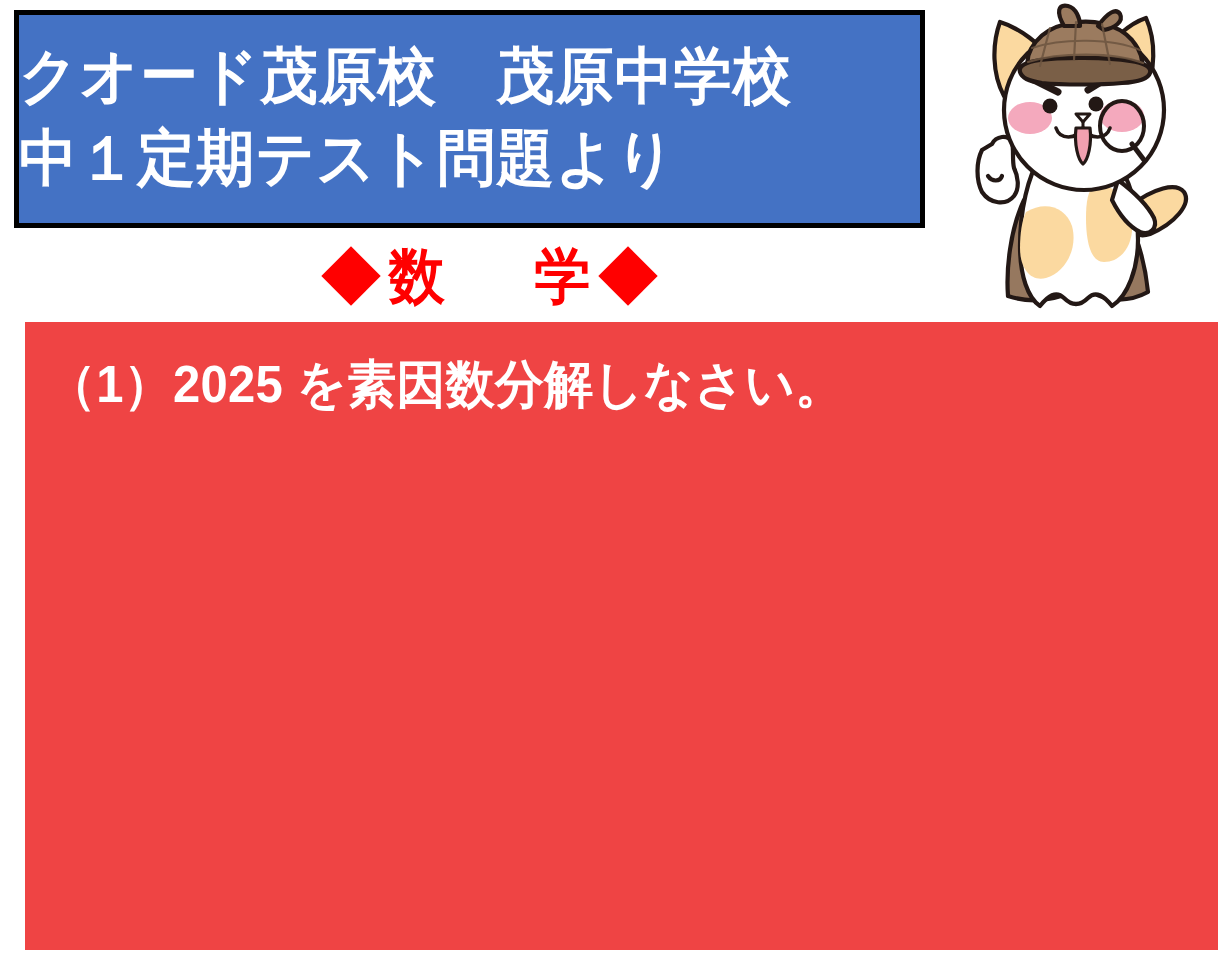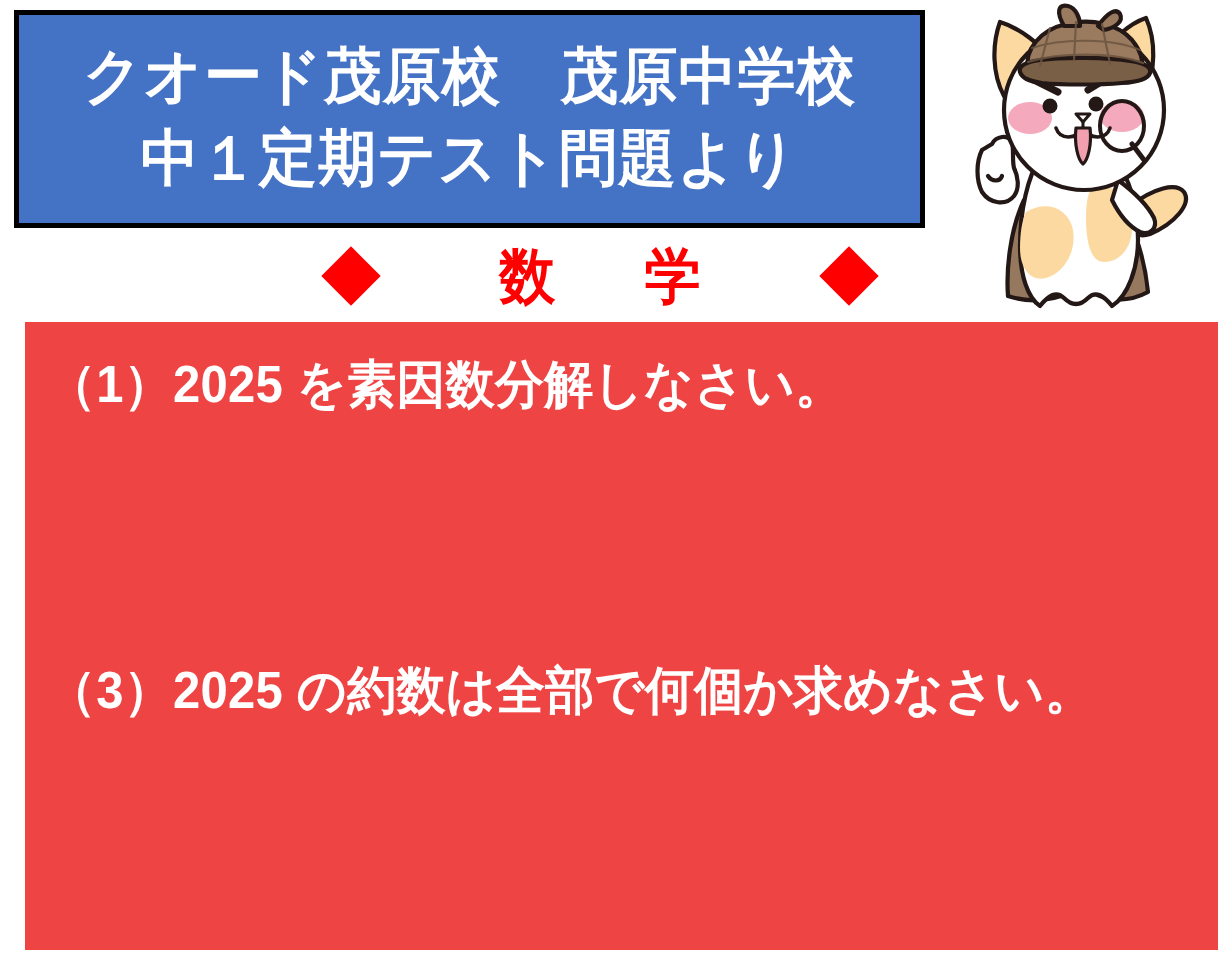--- a/index.html
+++ b/index.html
@@ -29,21 +29,21 @@
     position: absolute;
     left: 14px;
     top: 10px;
     width: 911px;
     height: 218px;
     background: #4472c4;
     border: 5px solid #000000;
     box-sizing: border-box;
     display: flex;
     flex-direction: column;
-    align-items: center;
+    align-items: flex-start;
     justify-content: center;
     padding: 6px 0 10px 0;
   }
   .header-line {
     color: #ffffff;
     font-weight: 700;
     font-size: 58px;
     line-height: 1.42;
     letter-spacing: 0.02em;
     white-space: pre;
@@ -53,21 +53,20 @@
 
   
   .subject-row {
     position: absolute;
     left: 330px;
     top: 236px;
     width: 540px;
     height: 80px;
     display: flex;
     align-items: center;
-    justify-content: space-between;
   }
   .diamond {
     width: 42px;
     height: 42px;
     background: #ff0000;
     transform: rotate(45deg);
     flex: 0 0 auto;
   }
   .subject-label {
     color: #ff0000;
@@ -139,23 +138,20 @@
 
     <div class="q-block">
       <div class="q-line">（1）2025 を素因数分解しなさい。</div>
     </div>
 
     <div class="gap-1"></div>
 
 
     <div class="gap-2"></div>
 
-    <div class="q-block">
-      <div class="q-line">（3）2025 の約数は全部で何個か求めなさい。</div>
-    </div>
 
   </div>
 
   <div class="mascot">
     <svg viewBox="0 0 269 318" xmlns="http://www.w3.org/2000/svg">
       <g fill="none" stroke="#231815" stroke-width="4.2" stroke-linecap="round" stroke-linejoin="round">
 
         <path d="M62 200 C48 230 44 270 46 296 C70 304 96 300 112 290 L108 198 Z" fill="#96785f"></path>
         <path d="M150 196 C168 214 182 252 186 292 C164 304 142 300 130 292 L134 198 Z" fill="#96785f"></path>
 

